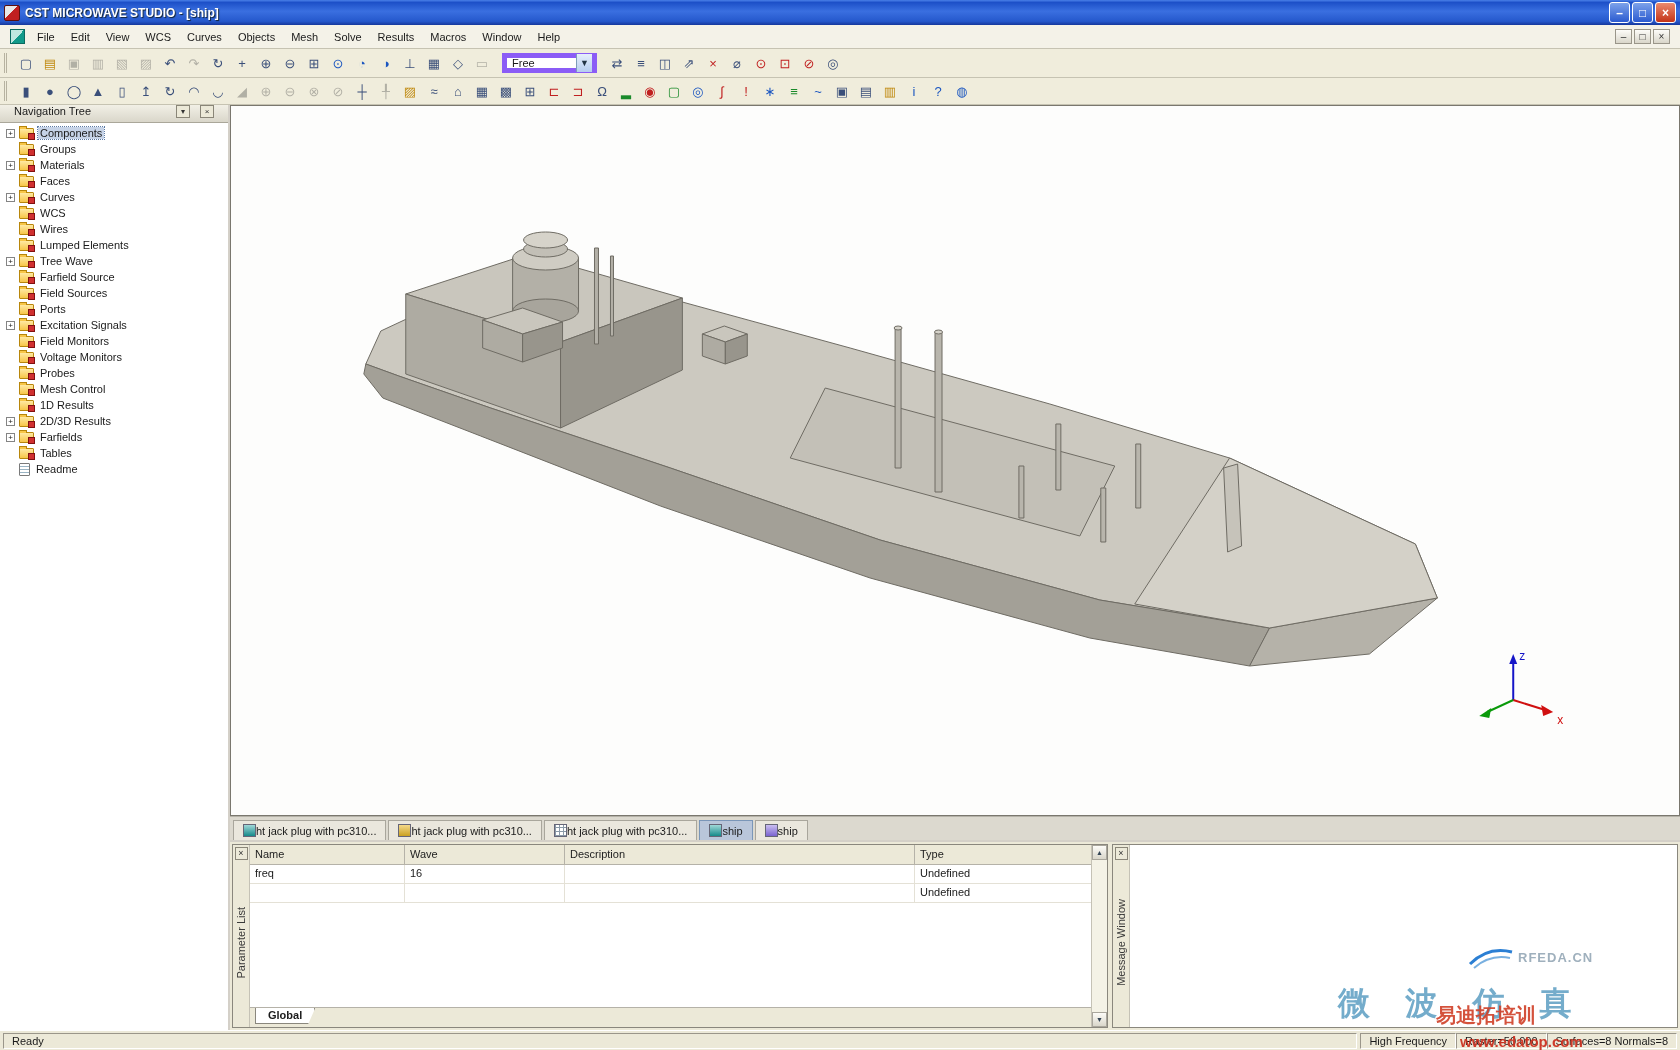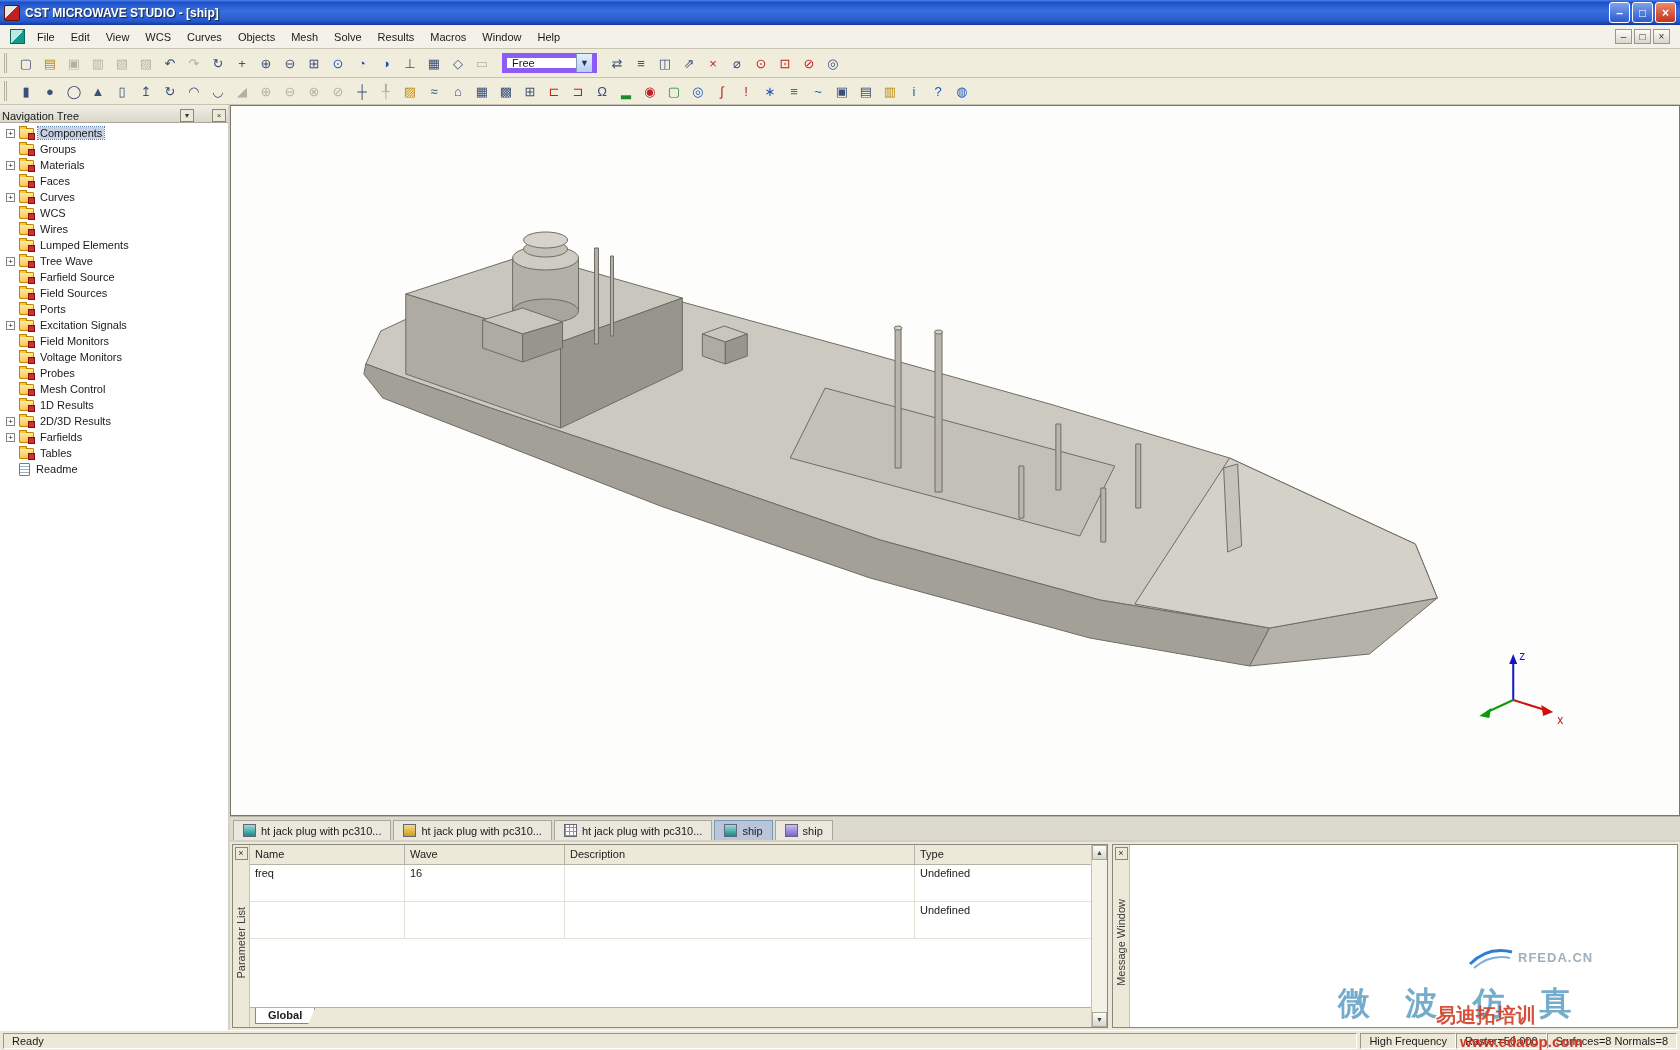--- a/index.html
+++ b/index.html
@@ -34,21 +34,21 @@
   .ic.red { color: #c02020; } .ic.blue { color: #1b56c0; } .ic.green { color: #1a8a2a; } .ic.gold { color: #c08a10; }
   .combo { display: flex; align-items: center; height: 20px; width: 95px; background: #fff; border: 5px solid #8b5cf6; margin: 0 8px; }
   .combo .val { flex: 1; padding: 0 5px; }
   .combo .dbtn { width: 16px; height: 18px; background: linear-gradient(#e6effc,#b6cdf0); border-left: 1px solid #7f9db9; display: flex; align-items: center; justify-content: center; color: #234; font-size: 9px; }
 
   
   .main { flex: 1; display: flex; min-height: 0; background: #b9b6ae; }
 
   
   .navpanel { width: 230px; background: #fff; border-right: 2px solid #d4d0c8; display: flex; flex-direction: column; }
-  .navheader { height: 18px; background: linear-gradient(#f2f0e6,#d9d6ca); border-bottom: 1px solid #aaa79a; display: flex; align-items: flex-end; padding: 0 2px; gap: 18px; }
+  .navheader { height: 18px; background: linear-gradient(#f2f0e6,#d9d6ca); border-bottom: 1px solid #aaa79a; display: flex; align-items: flex-start; padding: 0 14px; gap: 10px; }
   .navheader .nhtitle { flex: 1; }
   .nhb { width: 14px; height: 13px; border: 1px solid #8a8678; background: #ece9d8; display: flex; align-items: center; justify-content: center; font-size: 8px; color: #333; }
   .tree { flex: 1; overflow: hidden; padding-top: 2px; }
   .trow { height: 16px; display: flex; align-items: center; gap: 4px; padding-left: 6px; }
   .twisty { width: 9px; height: 9px; flex: 0 0 9px; border: 1px solid #848484; background: #fff; font-size: 8px; line-height: 7px; text-align: center; color: #222; }
   .twisty:empty { visibility: hidden; }
   .ticon { position: relative; width: 15px; height: 11px; flex: 0 0 15px; background: linear-gradient(#ffe9a2,#f7c648); border: 1px solid #b8860b; border-radius: 1px; }
   .ticon::before { content: ""; position: absolute; top: -3px; left: -1px; width: 6px; height: 2px; background: #f7c648; border: 1px solid #b8860b; border-bottom: none; }
   .ticon::after { content: ""; position: absolute; right: -2px; bottom: -2px; width: 5px; height: 5px; background: #d03030; border: 1px solid #801010; }
   .ticon.readme { width: 11px; flex-basis: 11px; height: 13px; background: #fff; border: 1px solid #7a7a7a;
@@ -58,40 +58,40 @@
   .trow.selected .tlabel { background: #c6d3e7; outline: 1px dotted #5c7aa4; }
 
   
   .workspace { flex: 1; display: flex; flex-direction: column; min-width: 0; }
   .viewport { flex: 1; position: relative; background: #fdfdfc; border: 1px solid #7a776e; overflow: hidden; }
   .viewport svg { width: 100%; height: 100%; display: block; }
   .axis-label { font-size: 12px; font-family: "Liberation Sans", sans-serif; }
 
   
   .tabbar { height: 24px; background: #dcd9cf; border-top: 1px solid #b5b2a8; display: flex; align-items: flex-end; padding: 0 0 0 3px; gap: 2px; }
-  .tab { height: 20px; display: flex; align-items: center; gap: 5px; padding: 0 9px; background: #eae7dd; border: 1px solid #a9a69c; border-bottom: none; white-space: nowrap; }
+  .tab { height: 20px; display: flex; align-items: center; padding: 0 9px; background: #eae7dd; border: 1px solid #a9a69c; border-bottom: none; white-space: nowrap; }
   .tab.active { background: #b9c6da; border-color: #7a96b8; }
   .tabicon { width: 13px; height: 13px; border: 1px solid #667; }
   .tabicon.teal { background: linear-gradient(#9fd8d8,#168a8a); }
   .tabicon.gold { background: linear-gradient(#f4d98a,#caa020); }
   .tabicon.grid { background-color: #fff; background-image: repeating-linear-gradient(0deg,#8a9aa8 0 1px,transparent 1px 4px), repeating-linear-gradient(90deg,#8a9aa8 0 1px,transparent 1px 4px); }
   .tabicon.violet { background: linear-gradient(#cabef0,#7a63d0); }
 
   
   .bottompanels { height: 190px; display: flex; background: #ece9d8; border-top: 2px solid #d4d0c8; padding: 2px; gap: 4px; }
   .panelbox { display: flex; background: #fff; border: 1px solid #8a877d; }
   .ppanel { width: 876px; }
   .mpanel { flex: 1; }
   .pstrip { width: 17px; background: #ece9d8; border-right: 1px solid #c5c2b6; display: flex; flex-direction: column; align-items: center; padding: 2px 0; }
   .stripclose { width: 13px; height: 13px; border: 1px solid #8a8678; background: #ece9d8; font-size: 9px; line-height: 11px; text-align: center; color: #333; }
   .striptitle { margin: auto 0; writing-mode: vertical-rl; transform: rotate(180deg); color: #3a3a3a; white-space: nowrap; }
   .ptable { flex: 1; display: flex; flex-direction: column; min-width: 0; }
   .phead { display: flex; height: 20px; background: #ece9d8; border-bottom: 1px solid #b5b2a8; }
   .hcell { padding: 3px 5px; border-right: 1px solid #b5b2a8; color: #222; }
-  .prow { display: flex; height: 37px; border-bottom: 1px solid #e4e1d6; }
+  .prow { display: flex; height: 19px; border-bottom: 1px solid #e4e1d6; }
   .pcell { padding: 2px 5px; border-right: 1px solid #e4e1d6; overflow: hidden; white-space: nowrap; }
   .c0 { width: 155px; } .c1 { width: 160px; } .c2 { width: 350px; } .c3 { flex: 1; border-right: none; }
   .pfill { flex: 1; }
   .sheetrow { height: 20px; border-top: 1px solid #b5b2a8; background: #ece9d8; display: flex; align-items: flex-start; padding-left: 5px; text-align: right; }
   .sheettab { background: #fff; border: 1px solid #8a877d; border-top: none; padding: 1px 12px 2px; font-weight: bold;
     clip-path: polygon(0 0, 100% 0, calc(100% - 7px) 100%, 0 100%); }
   .vscroll { width: 16px; background: #f4f2e6; border-left: 1px solid #c5c2b6; display: flex; flex-direction: column; align-items: center; justify-content: space-between; }
   .sbtn { width: 15px; height: 15px; background: linear-gradient(#fdfcf8,#d9d6ca); border: 1px solid #a9a69c; font-size: 7px; line-height: 13px; text-align: center; color: #345; }
   .mcontent { flex: 1; background: #fff; }
 

